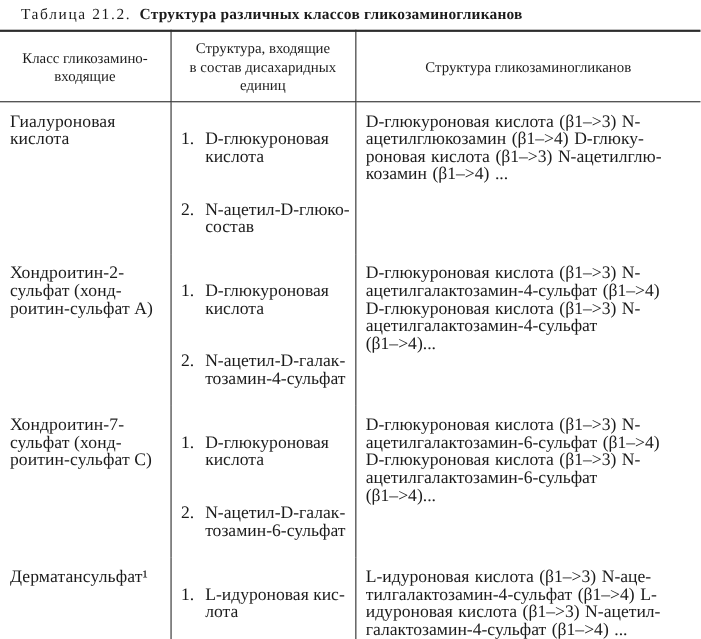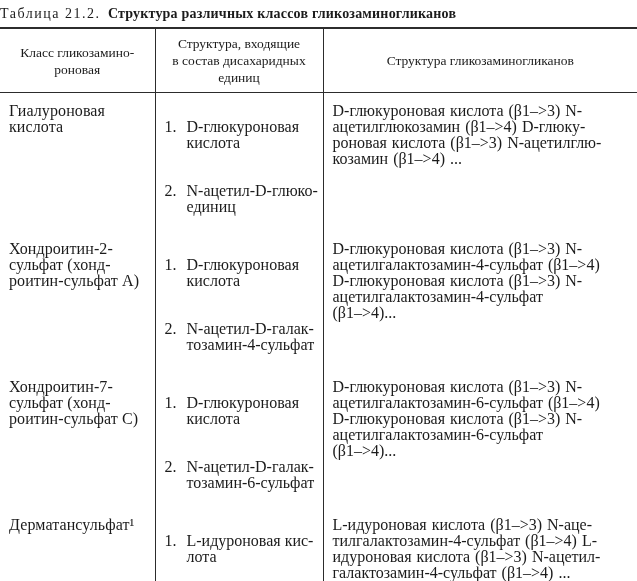--- a/index.html
+++ b/index.html
@@ -15,21 +15,21 @@
     color: #1b1b1b;
   }
   .page {
     width: 637px;
     box-sizing: border-box;
     padding-top: 5px;
   }
   .caption {
     font-size: 14px;
     line-height: 18px;
-    padding: 0 4px 4px 0;
+    padding: 0 4px 4px 19px;
     white-space: nowrap;
   }
   .caption .label {
     letter-spacing: 1.5px;
     margin-right: 4px;
   }
   .caption .title {
     font-weight: bold;
     letter-spacing: 0.2px;
   }
@@ -87,42 +87,42 @@
 
   <table class="gag">
     <colgroup>
       <col class="c1">
         <col class="c2">
         <col class="c3">
     </colgroup>
     <thead>
       <tr>
         <th>Класс гликозамино-
-роновая</th>
+входящие</th>
         <th>Структура, входящие
 в состав дисахаридных
 единиц</th>
         <th>Структура гликозаминогликанов</th>
       </tr>
     </thead>
     <tbody>
   <tr>
     <td class="class-cell">Гиалуроновая
 кислота</td>
     <td class="components-cell">
   <div class="comp-item">
     <span class="comp-num">1.</span>
     <span class="comp-text">D-глюкуроновая
 кислота</span>
   </div>
 
   <div class="comp-item">
     <span class="comp-num">2.</span>
     <span class="comp-text">N-ацетил-D-глюко-
-единиц</span>
+состав</span>
   </div>
 </td>
     <td class="structure-cell">D-глюкуроновая кислота (β1–&gt;3) N-
 ацетилглюкозамин (β1–&gt;4) D-глюку-
 роновая кислота (β1–&gt;3) N-ацетилглю-
 козамин (β1–&gt;4) ...</td>
   </tr>
 
   <tr>
     <td class="class-cell">Хондроитин-2-

